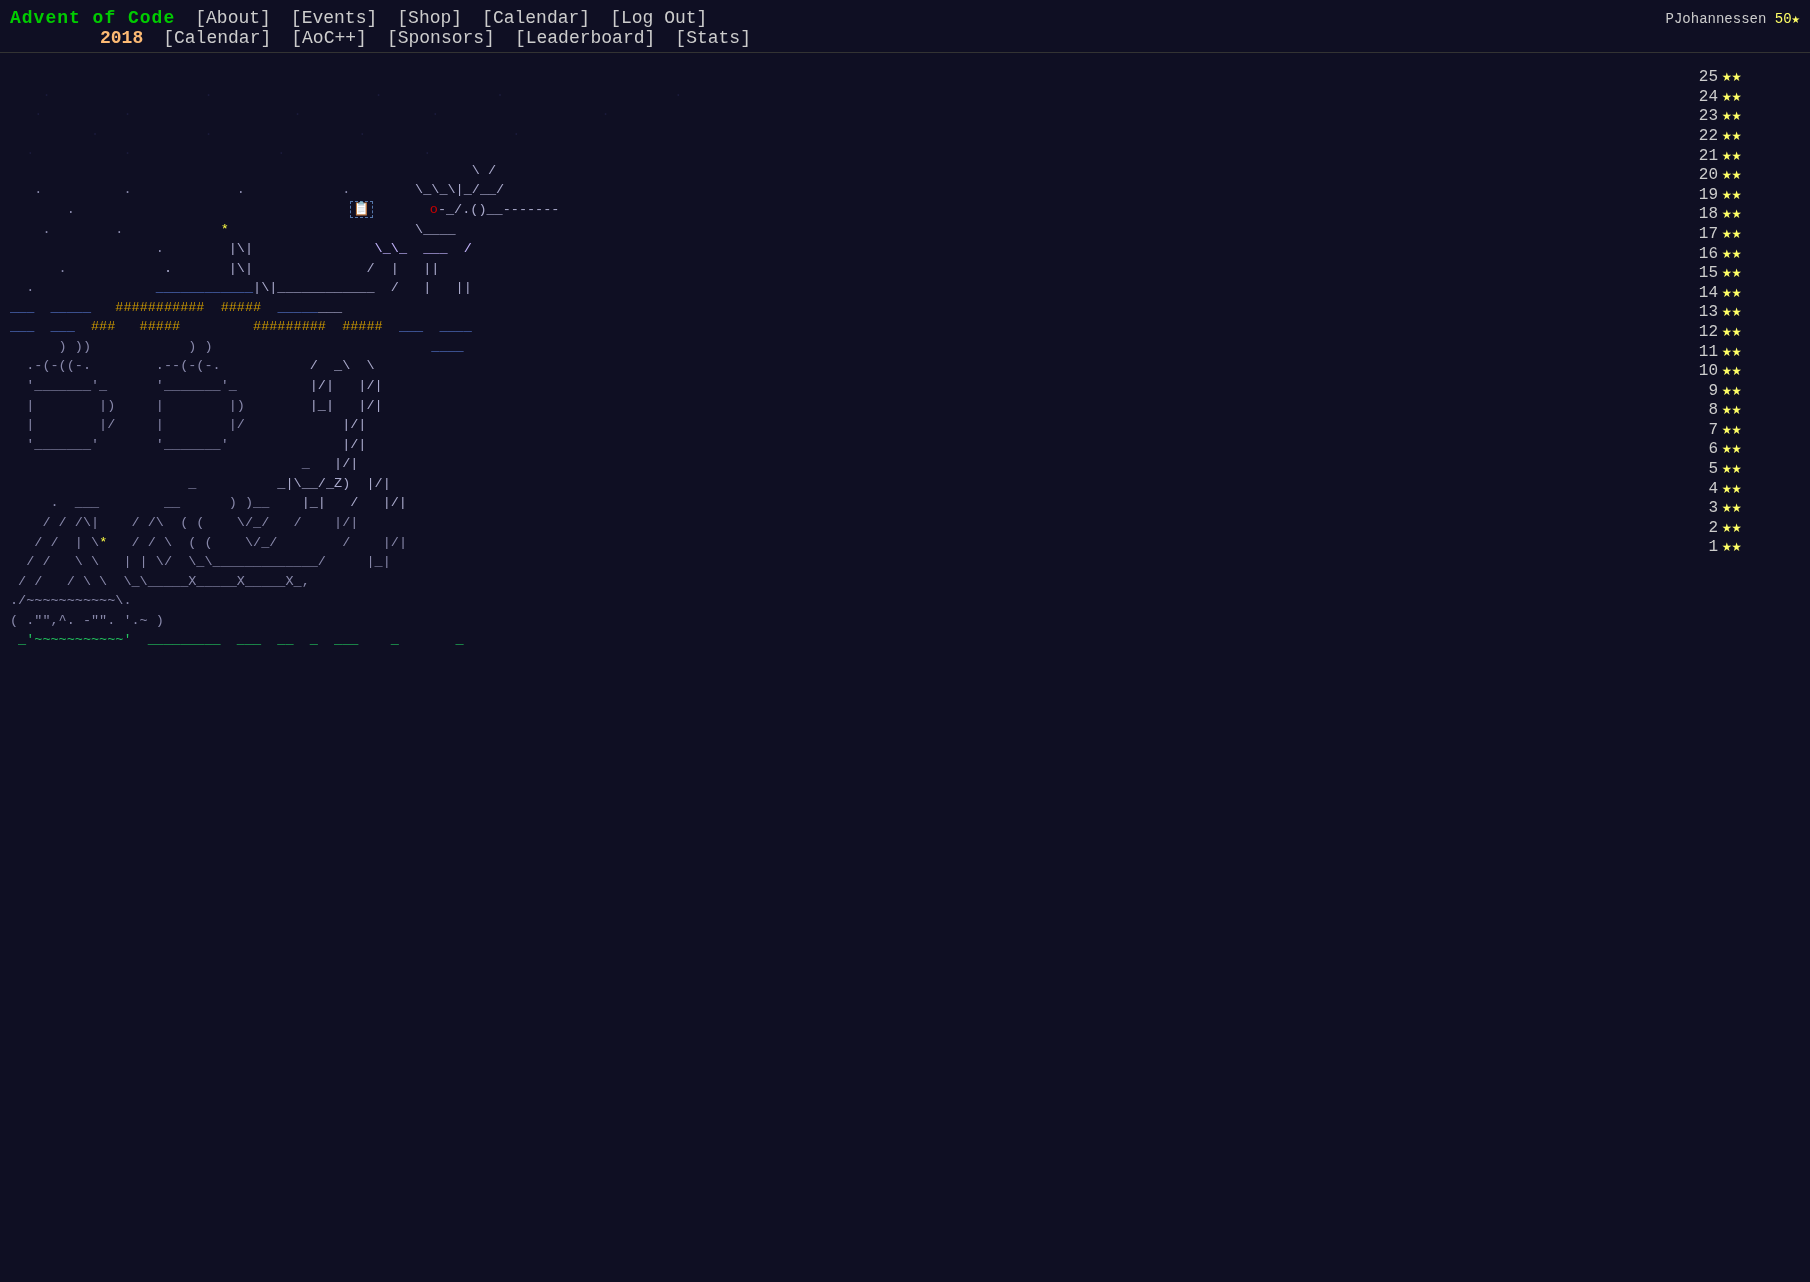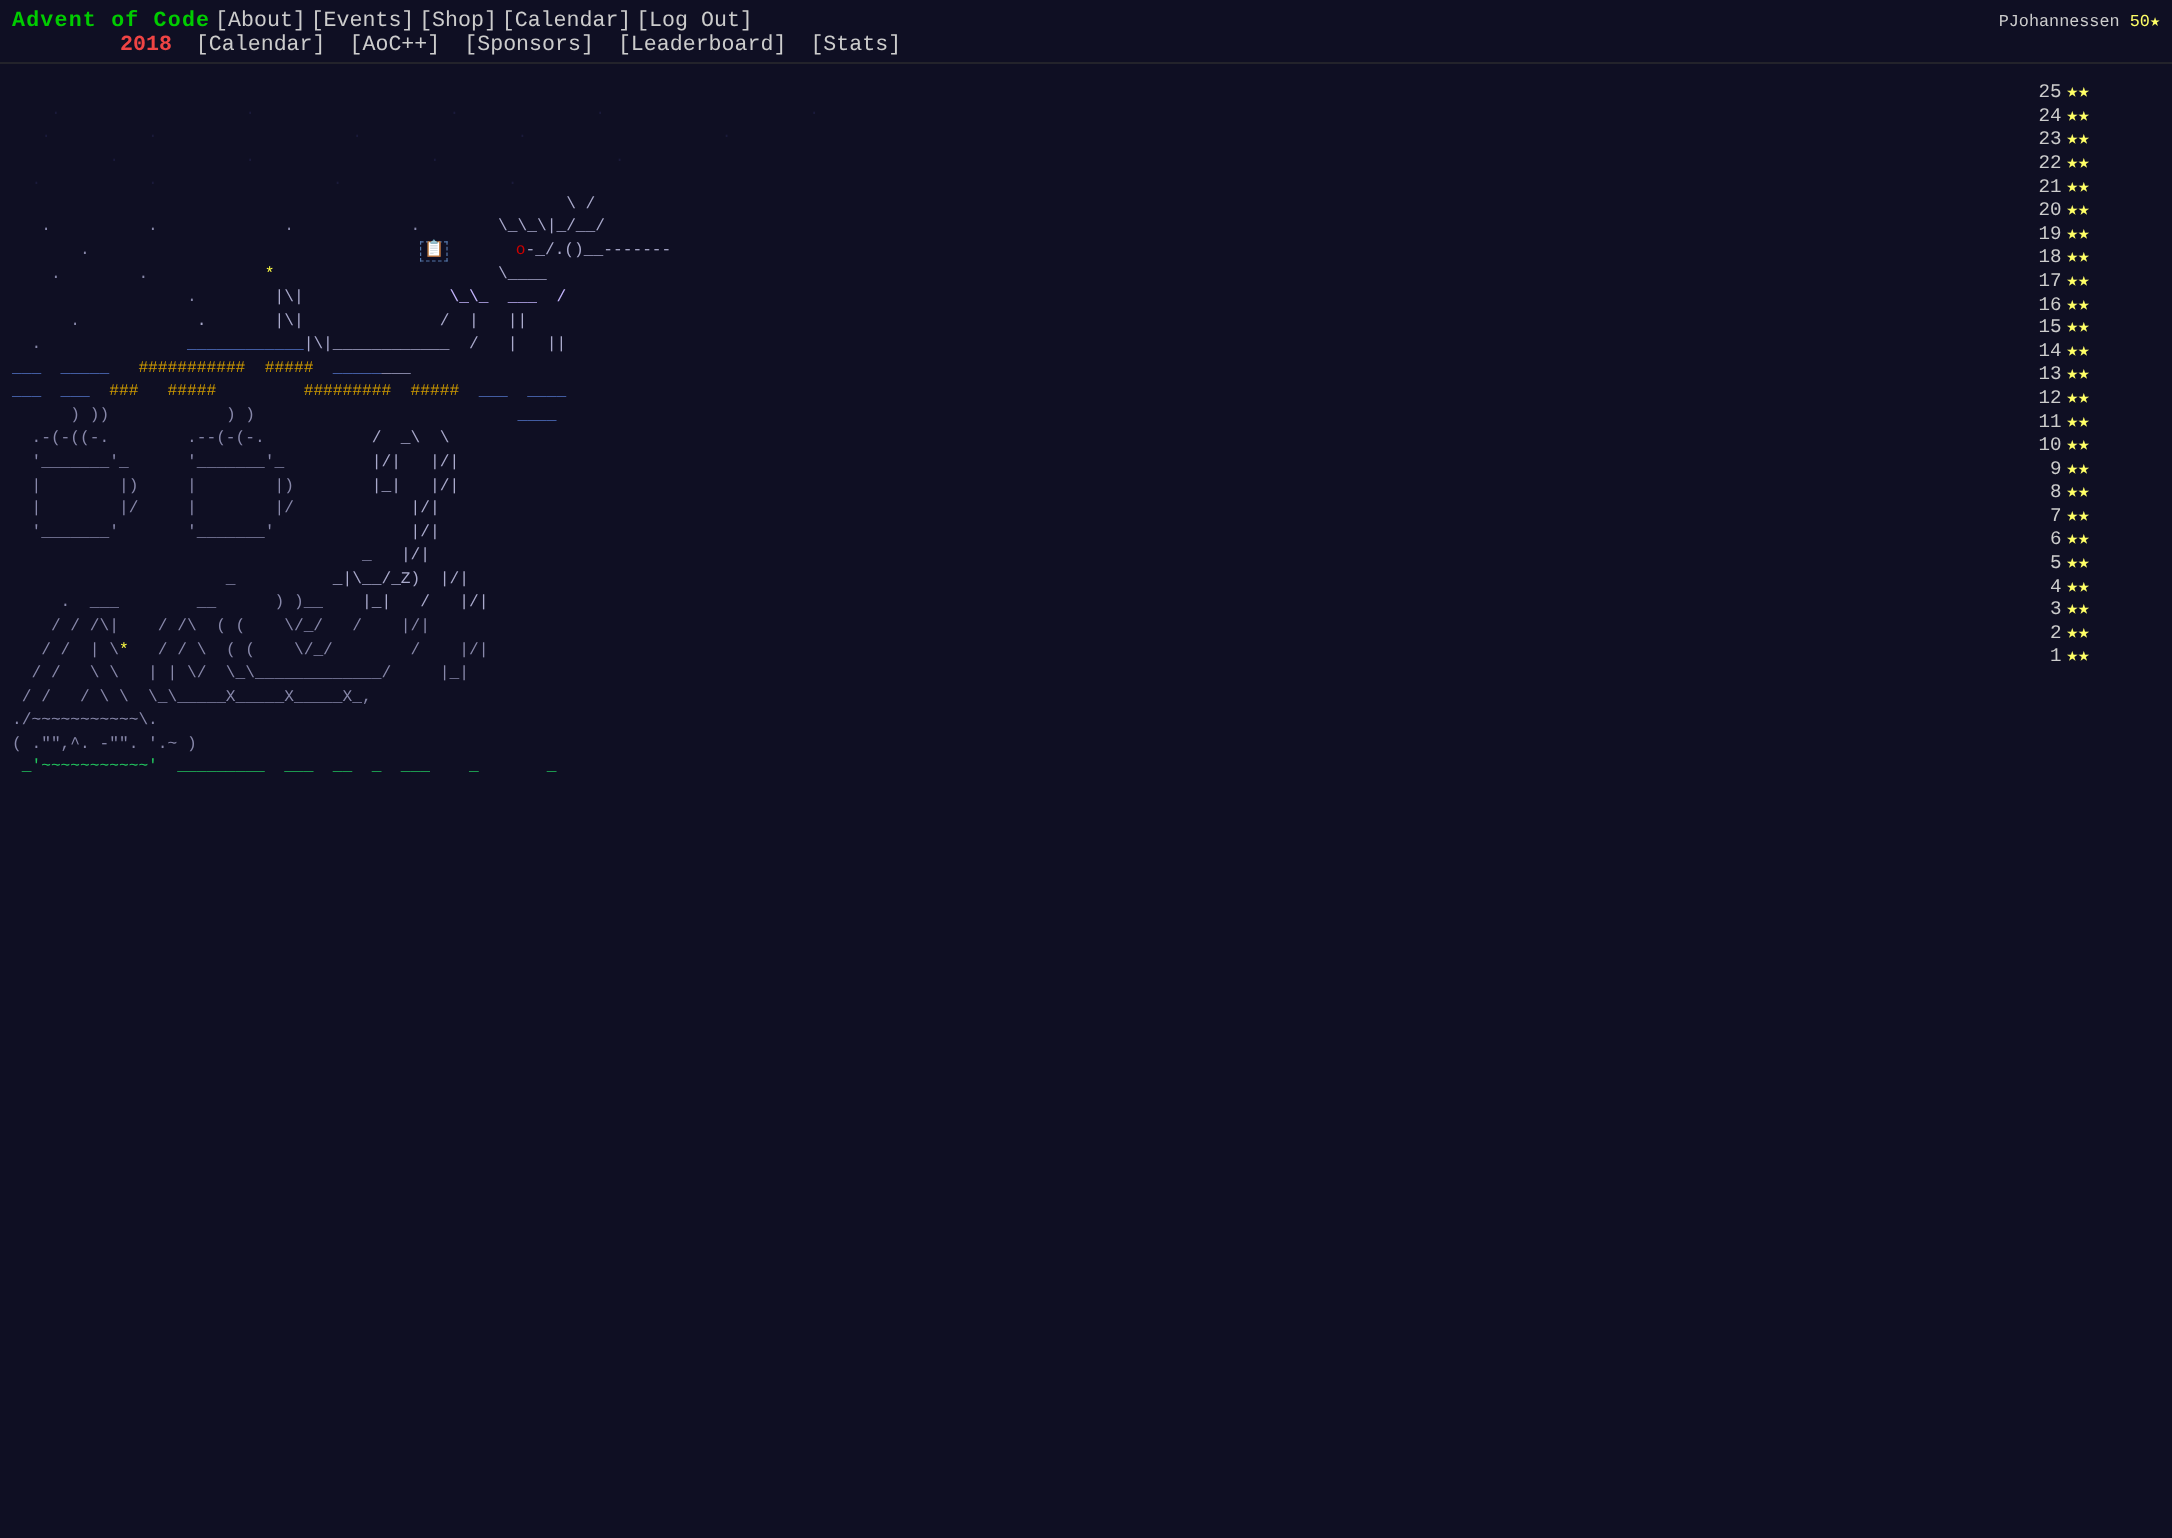--- a/index.html
+++ b/index.html
@@ -13,38 +13,38 @@
       overflow-x: hidden;
     }
     #header {
       background-color: #0f0f23;
       padding: 8px 10px 4px 10px;
       border-bottom: 1px solid #333;
     }
     #header-line1 {
       display: flex;
       align-items: center;
-      gap: 4px;
+      gap: 20px;
       flex-wrap: nowrap;
     }
     #header-line2 {
       display: flex;
       align-items: center;
       gap: 20px;
       flex-wrap: nowrap;
       padding-left: 90px;
     }
     .site-title {
       color: #00cc00;
       font-size: 18px;
       font-weight: bold;
       letter-spacing: 1px;
     }
     .year-label {
-      color: #ef4444;
+      color: #fdba74;
       font-size: 18px;
       font-weight: bold;
       text-align: center;
     }
     .nav-link {
       color: #cccccc;
       text-decoration: none;
       font-size: 18px;
     }
     .user-info {

